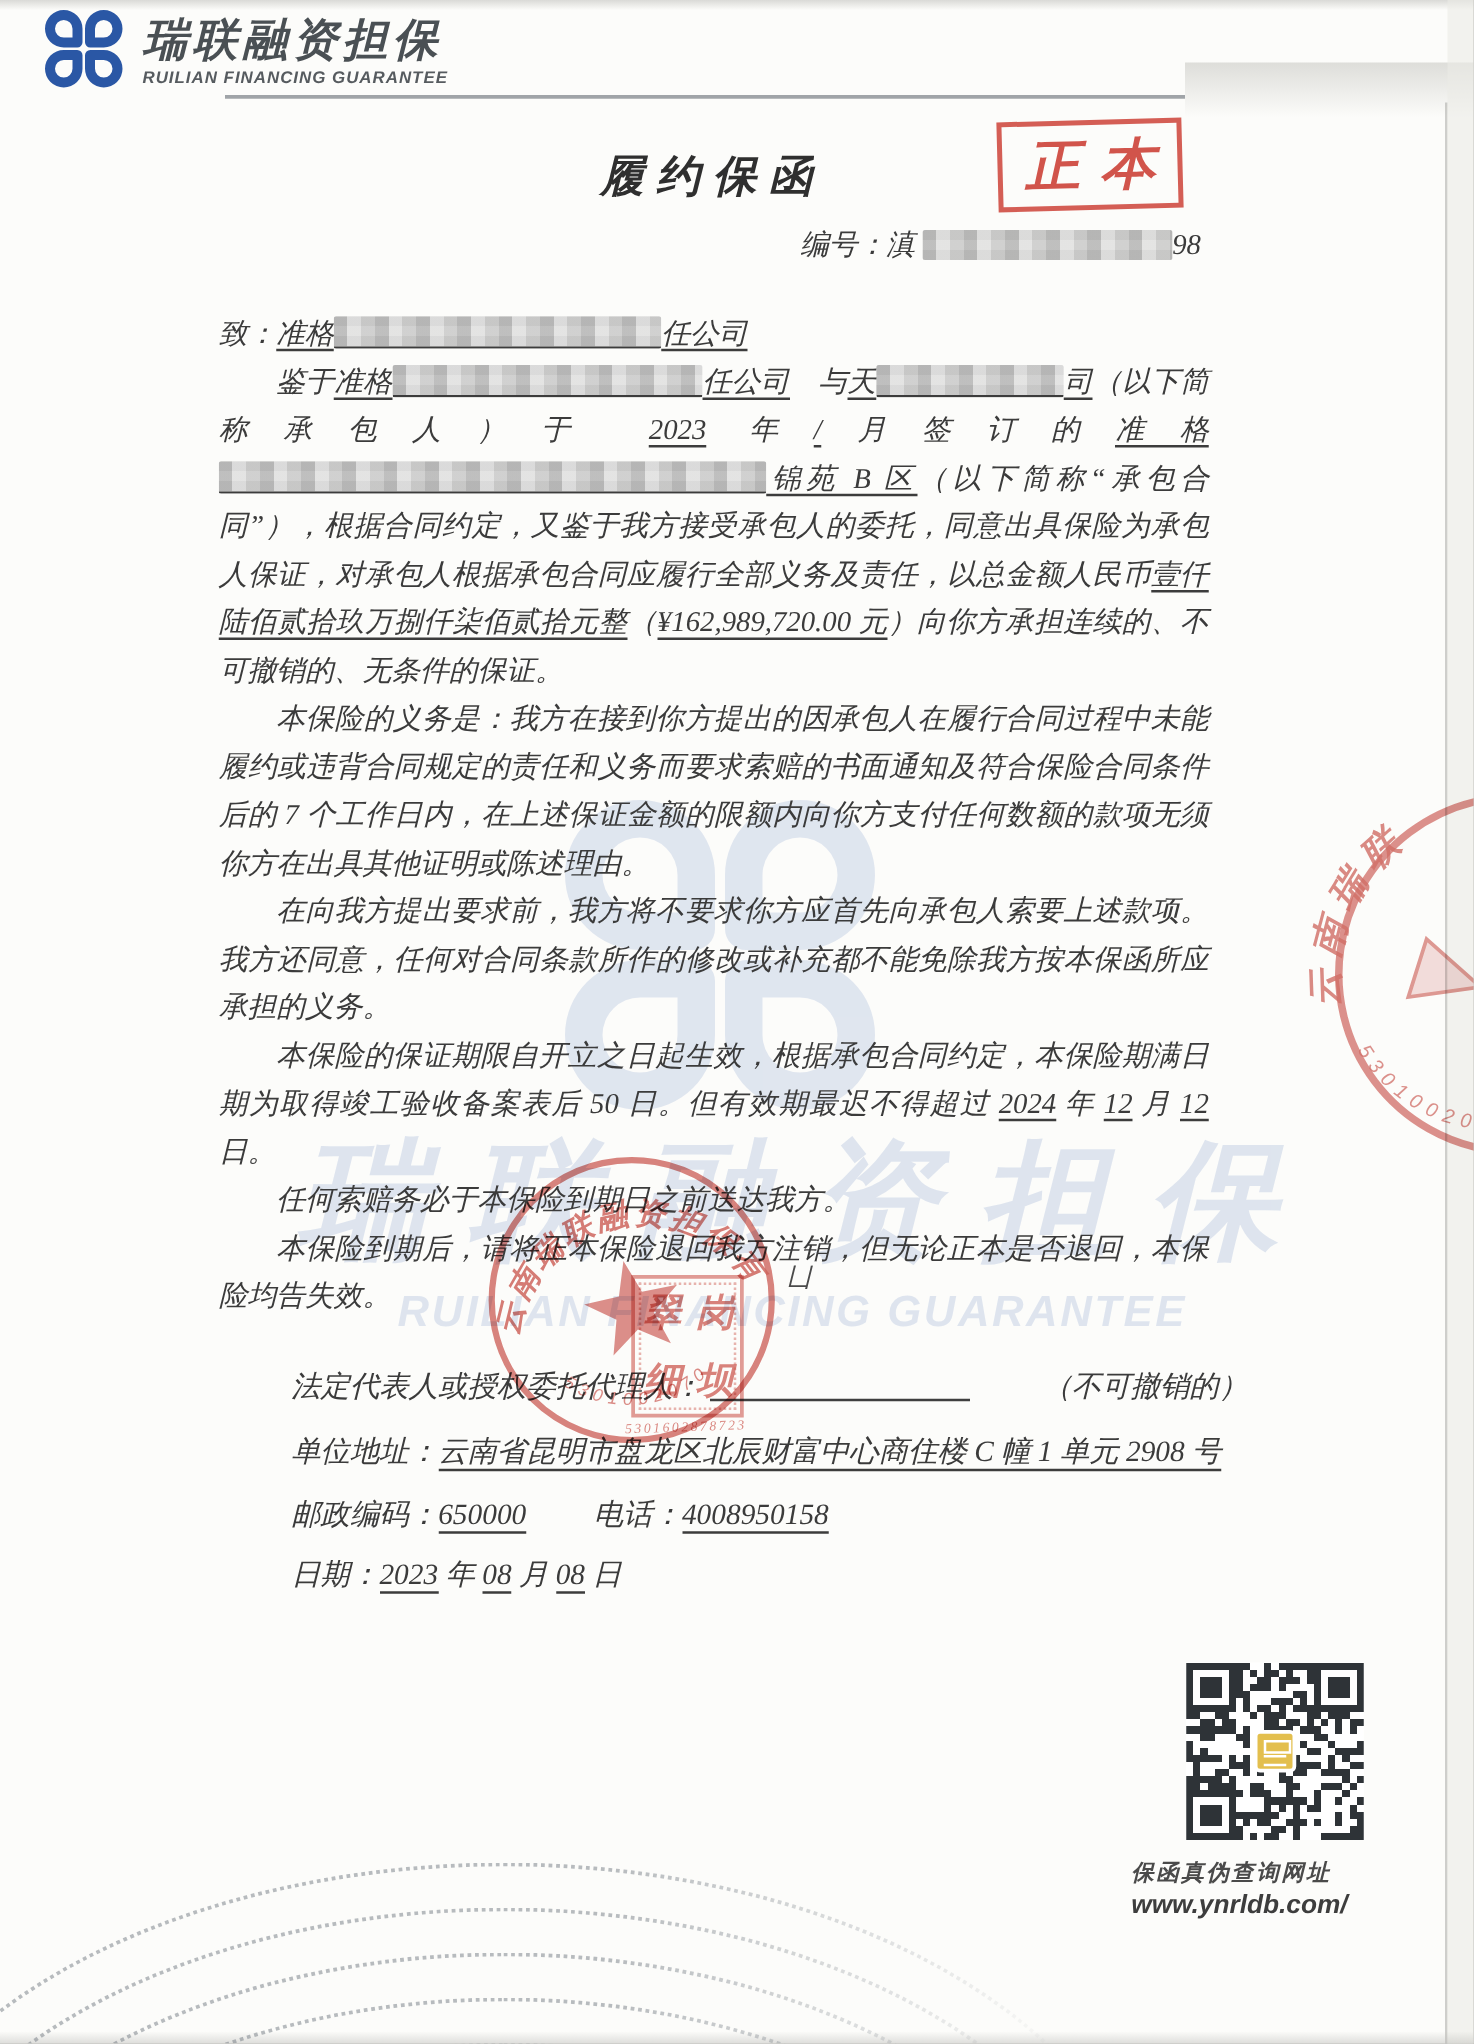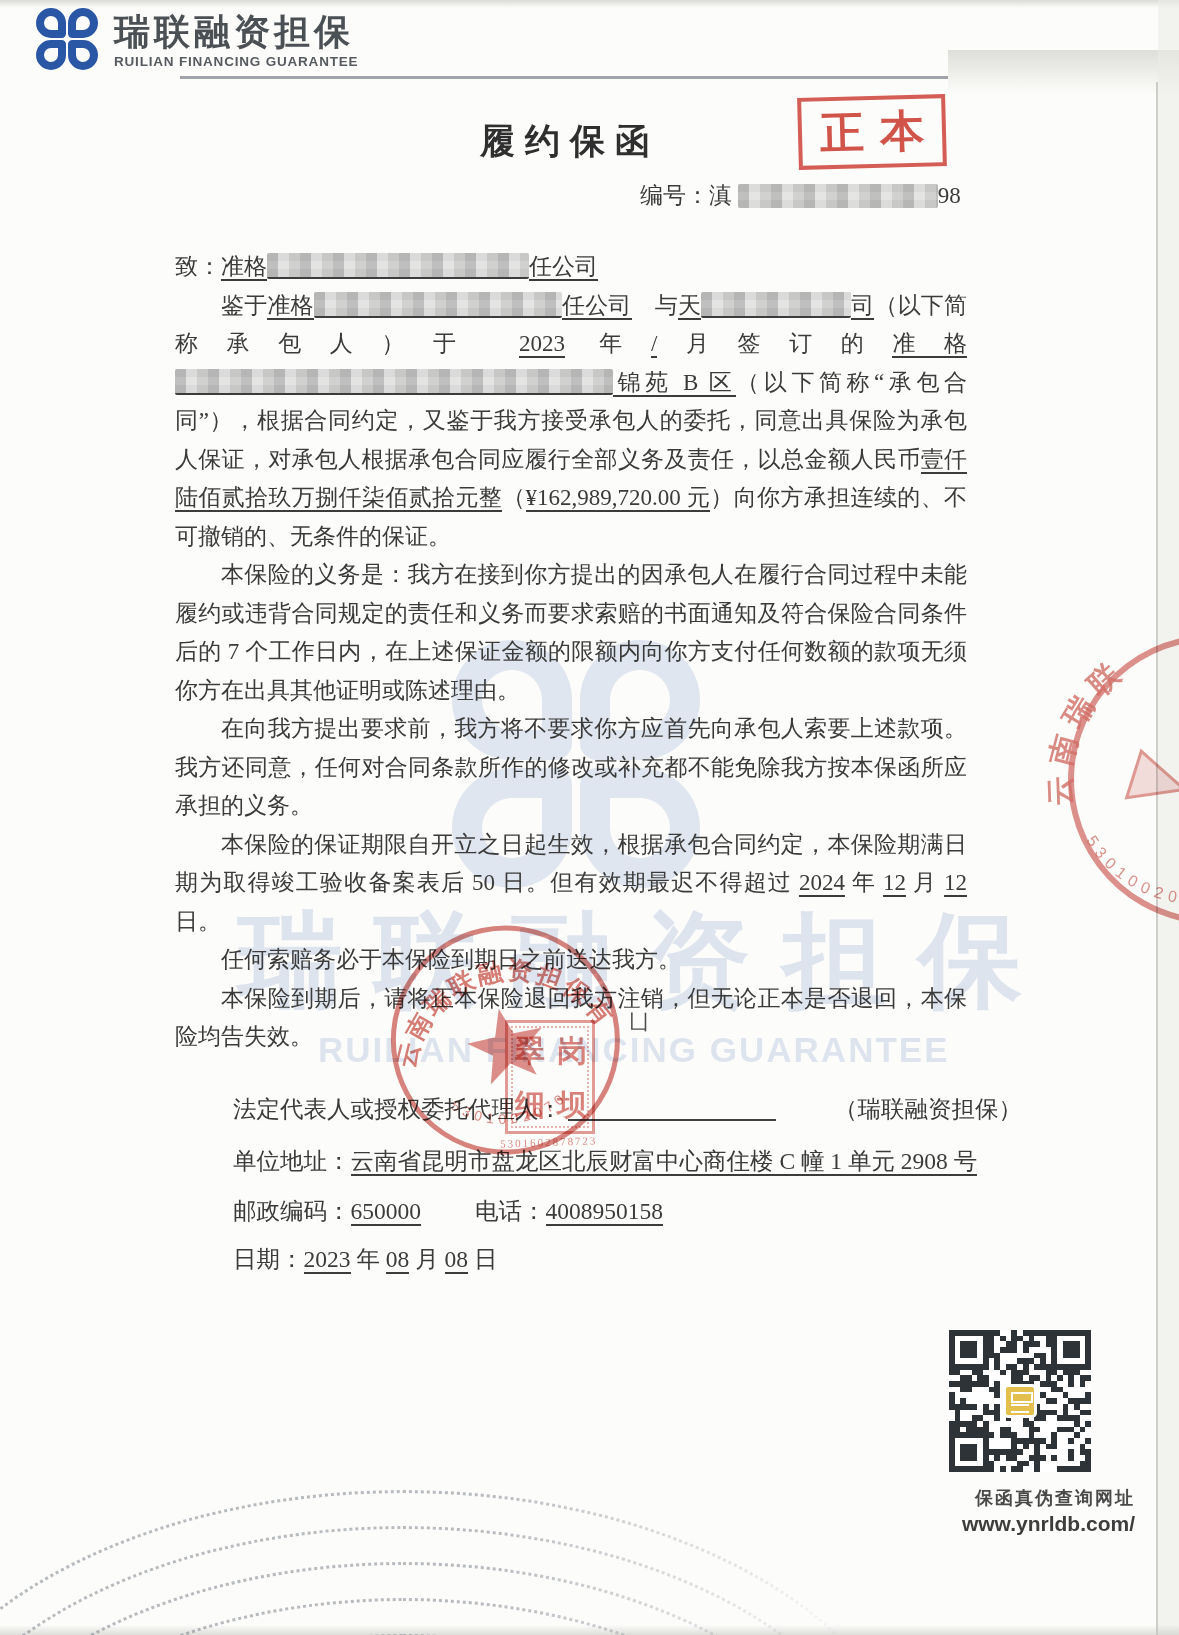--- a/index.html
+++ b/index.html
@@ -1,17 +1,17 @@
 <!DOCTYPE html>
 <html><head>
 <meta charset="utf-8">
 <style>
   html,body{margin:0;padding:0;background:#9a9a96;}
   .page{position:relative;width:1179px;height:1635px;margin:0 auto;background:#fcfcfa;overflow:hidden;
-        font-family:"Liberation Serif","DejaVu Serif",serif;color:#3b3b3b;}
+        font-family:"Liberation Serif","DejaVu Serif",serif;color:#3b3b3b;font-style:italic;}
   
   .art{position:absolute;pointer-events:none;}
   .top-band{left:0;top:0;width:100%;height:8px;background:linear-gradient(180deg,rgba(190,190,186,.55),rgba(252,252,250,0));}
   .top-right-band{left:948px;top:50px;width:231px;height:44px;background:linear-gradient(180deg,rgba(205,205,200,.65),rgba(252,252,250,0));}
   .right-line{left:1156px;top:82px;width:2px;height:1553px;background:rgba(150,150,146,.45);}
   .right-margin{left:1158px;top:0;width:21px;height:100%;background:rgba(235,235,230,.6);}
   .bottom-band{left:0;bottom:0;width:100%;height:10px;background:linear-gradient(0deg,rgba(190,190,186,.5),rgba(252,252,250,0));}
   
   header{position:absolute;left:36px;top:8px;display:flex;align-items:center;gap:14px;z-index:2;}
   .logo{position:relative;width:64px;height:64px;}
@@ -67,21 +67,21 @@
   .seal{position:absolute;mix-blend-mode:multiply;pointer-events:none;}
   .seal-center{left:356px;top:908px;z-index:3;transform:rotate(-12deg);opacity:.85;}
   .seal-right{left:1018px;top:608px;z-index:3;transform:rotate(8deg);opacity:.8;}
   .seal-square{left:505px;top:1020px;width:90px;height:114px;z-index:3;box-sizing:border-box;
      border:3px solid rgba(200,62,52,.6);outline:2px dotted rgba(200,62,52,.45);outline-offset:-8px;opacity:.85;}
   .seal-square .ch{position:absolute;width:40px;height:52px;font-size:30px;line-height:52px;text-align:center;
      color:rgba(198,60,50,.75);filter:blur(.6px);font-weight:700;}
   .sq-serial{position:absolute;left:500px;top:1136px;z-index:3;font-size:11px;letter-spacing:2px;
      color:rgba(198,60,50,.6);transform:rotate(-2deg);mix-blend-mode:multiply;}
   
-  .qr-wrap{position:absolute;left:905px;top:1330px;width:230px;z-index:2;text-align:right;}
+  .qr-wrap{position:absolute;left:905px;top:1330px;width:230px;z-index:2;text-align:left;}
   .qr-box{position:relative;width:142px;height:142px;margin:0 auto;background:#fff;}
   .qr-logo{position:absolute;left:54px;top:54px;width:34px;height:34px;background:#e3bf4e;border:3px solid #fff;
      box-sizing:border-box;border-radius:5px;}
   .qr-logo:before{content:"";position:absolute;left:5px;top:5px;width:18px;height:7px;border:2px solid #fff;}
   .qr-logo:after{content:"";position:absolute;left:5px;top:17px;width:18px;height:5px;border-top:2px solid #fff;border-bottom:2px solid #fff;}
   .qr-cap1{margin-top:14px;font-family:"Liberation Sans","DejaVu Sans",sans-serif;font-size:18px;font-weight:700;color:#4a4a4a;letter-spacing:2px;}
   .qr-cap2{margin-top:2px;font-family:"Liberation Sans","DejaVu Sans",sans-serif;font-size:21px;font-weight:700;color:#3d3d3d;}
   
   .arcs{position:absolute;left:0;top:1448px;width:880px;height:187px;overflow:hidden;z-index:1;
         -webkit-mask-image:linear-gradient(90deg,#000 55%,transparent 98%);
@@ -151,21 +151,21 @@
     <p>
       <span>本保险的保证期限自开立之日起生效，根据承包合同约定，本保险期满日期为取得竣工验收备案表后 50 日。但有效期最迟不得超过 </span><span class="u">2024</span><span> 年 </span><span class="u">12</span><span> 月 </span><span class="u">12</span><span> 日。</span>
     </p>
     <p>任何索赔务必于本保险到期日之前送达我方。</p>
     <p>本保险到期后，请将正本保险退回我方注销，但无论正本是否退回，本保险均告失效。</p>
   </div>
 
   <div class="sig">
     <div class="bracket">凵</div>
     <div class="sig-row r2">
-      <span>法定代表人或授权委托代理人：</span><span class="blank-line"></span><span class="note-gap">（瑞联融资担保）</span>
+      <span>法定代表人或授权委托代理人：</span><span class="blank-line"></span><span class="note-gap">（不可撤销的）</span>
     </div>
     <div class="sig-row r3">
       <span>单位地址：</span><span class="u">云南省昆明市盘龙区北辰财富中心商住楼 C 幢 1 单元 2908 号</span>
     </div>
     <div class="sig-row r4">
       <span>邮政编码：</span><span class="u">650000</span><span class="gap">电话：</span><span class="u">4008950158</span>
     </div>
     <div class="sig-row r5">
       <span>日期：</span><span class="u">2023</span> <span>年</span> <span class="u">08</span> <span>月</span> <span class="u">08</span> <span>日</span>
     </div>

